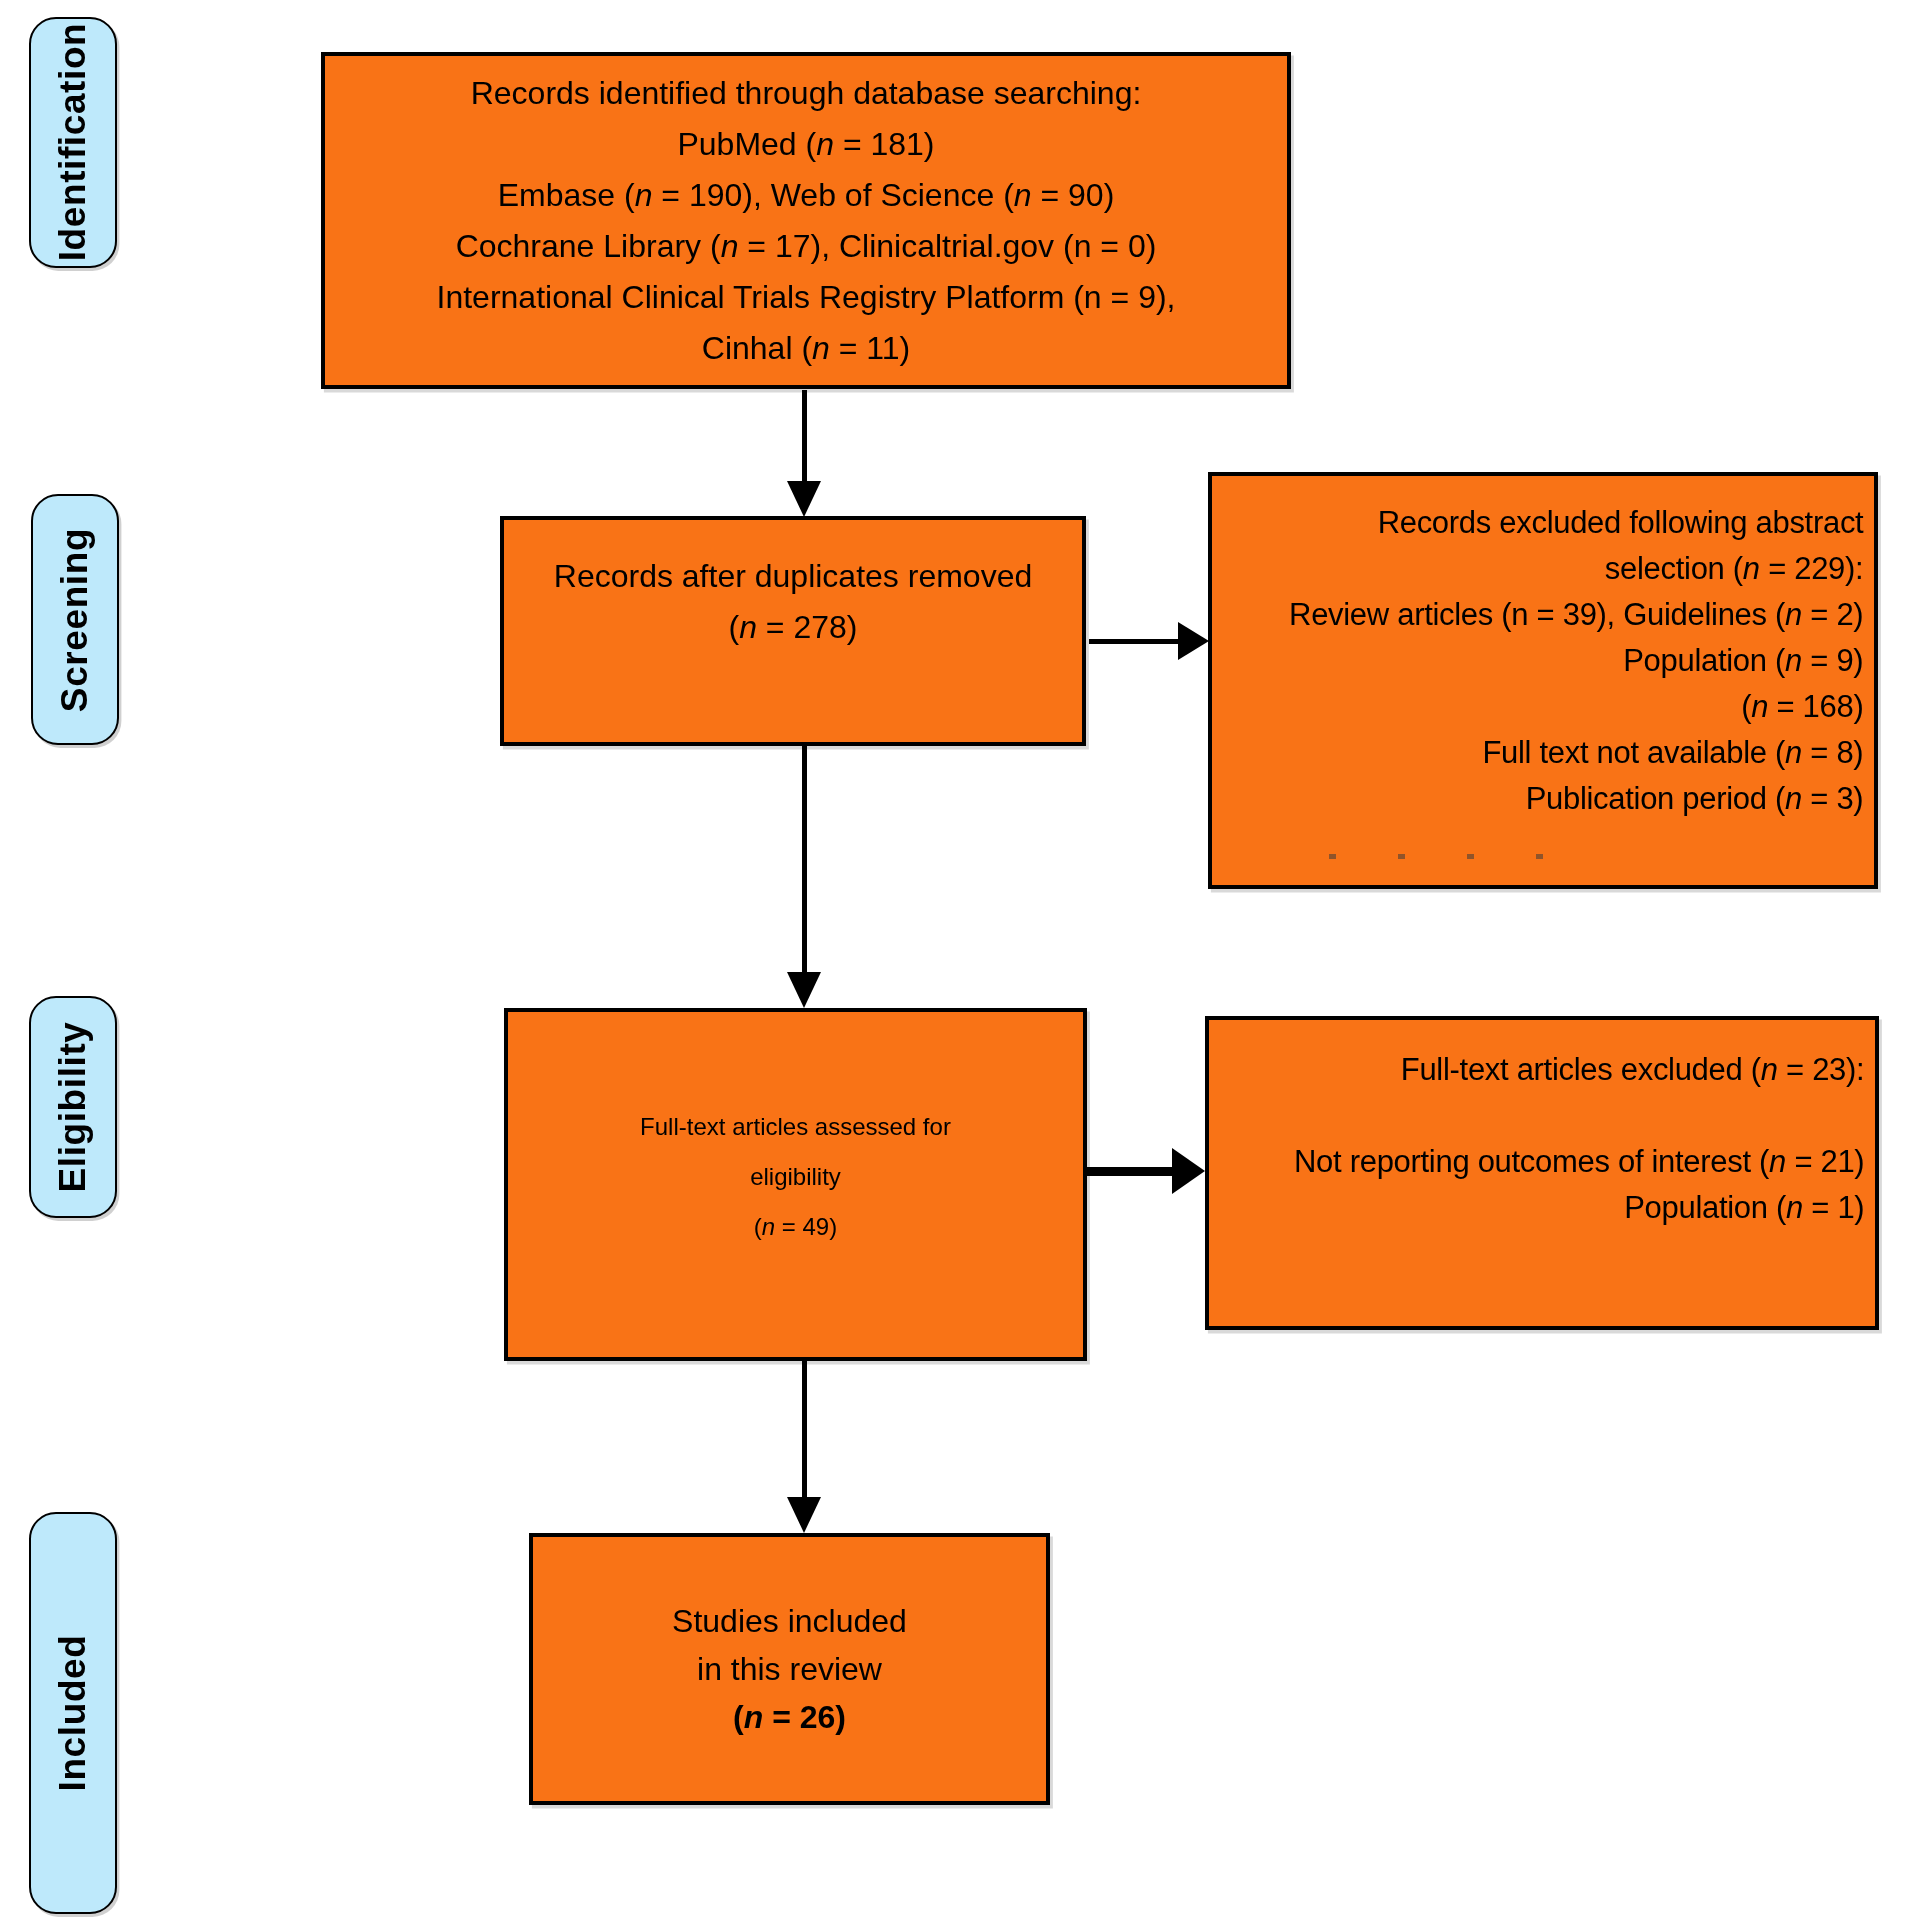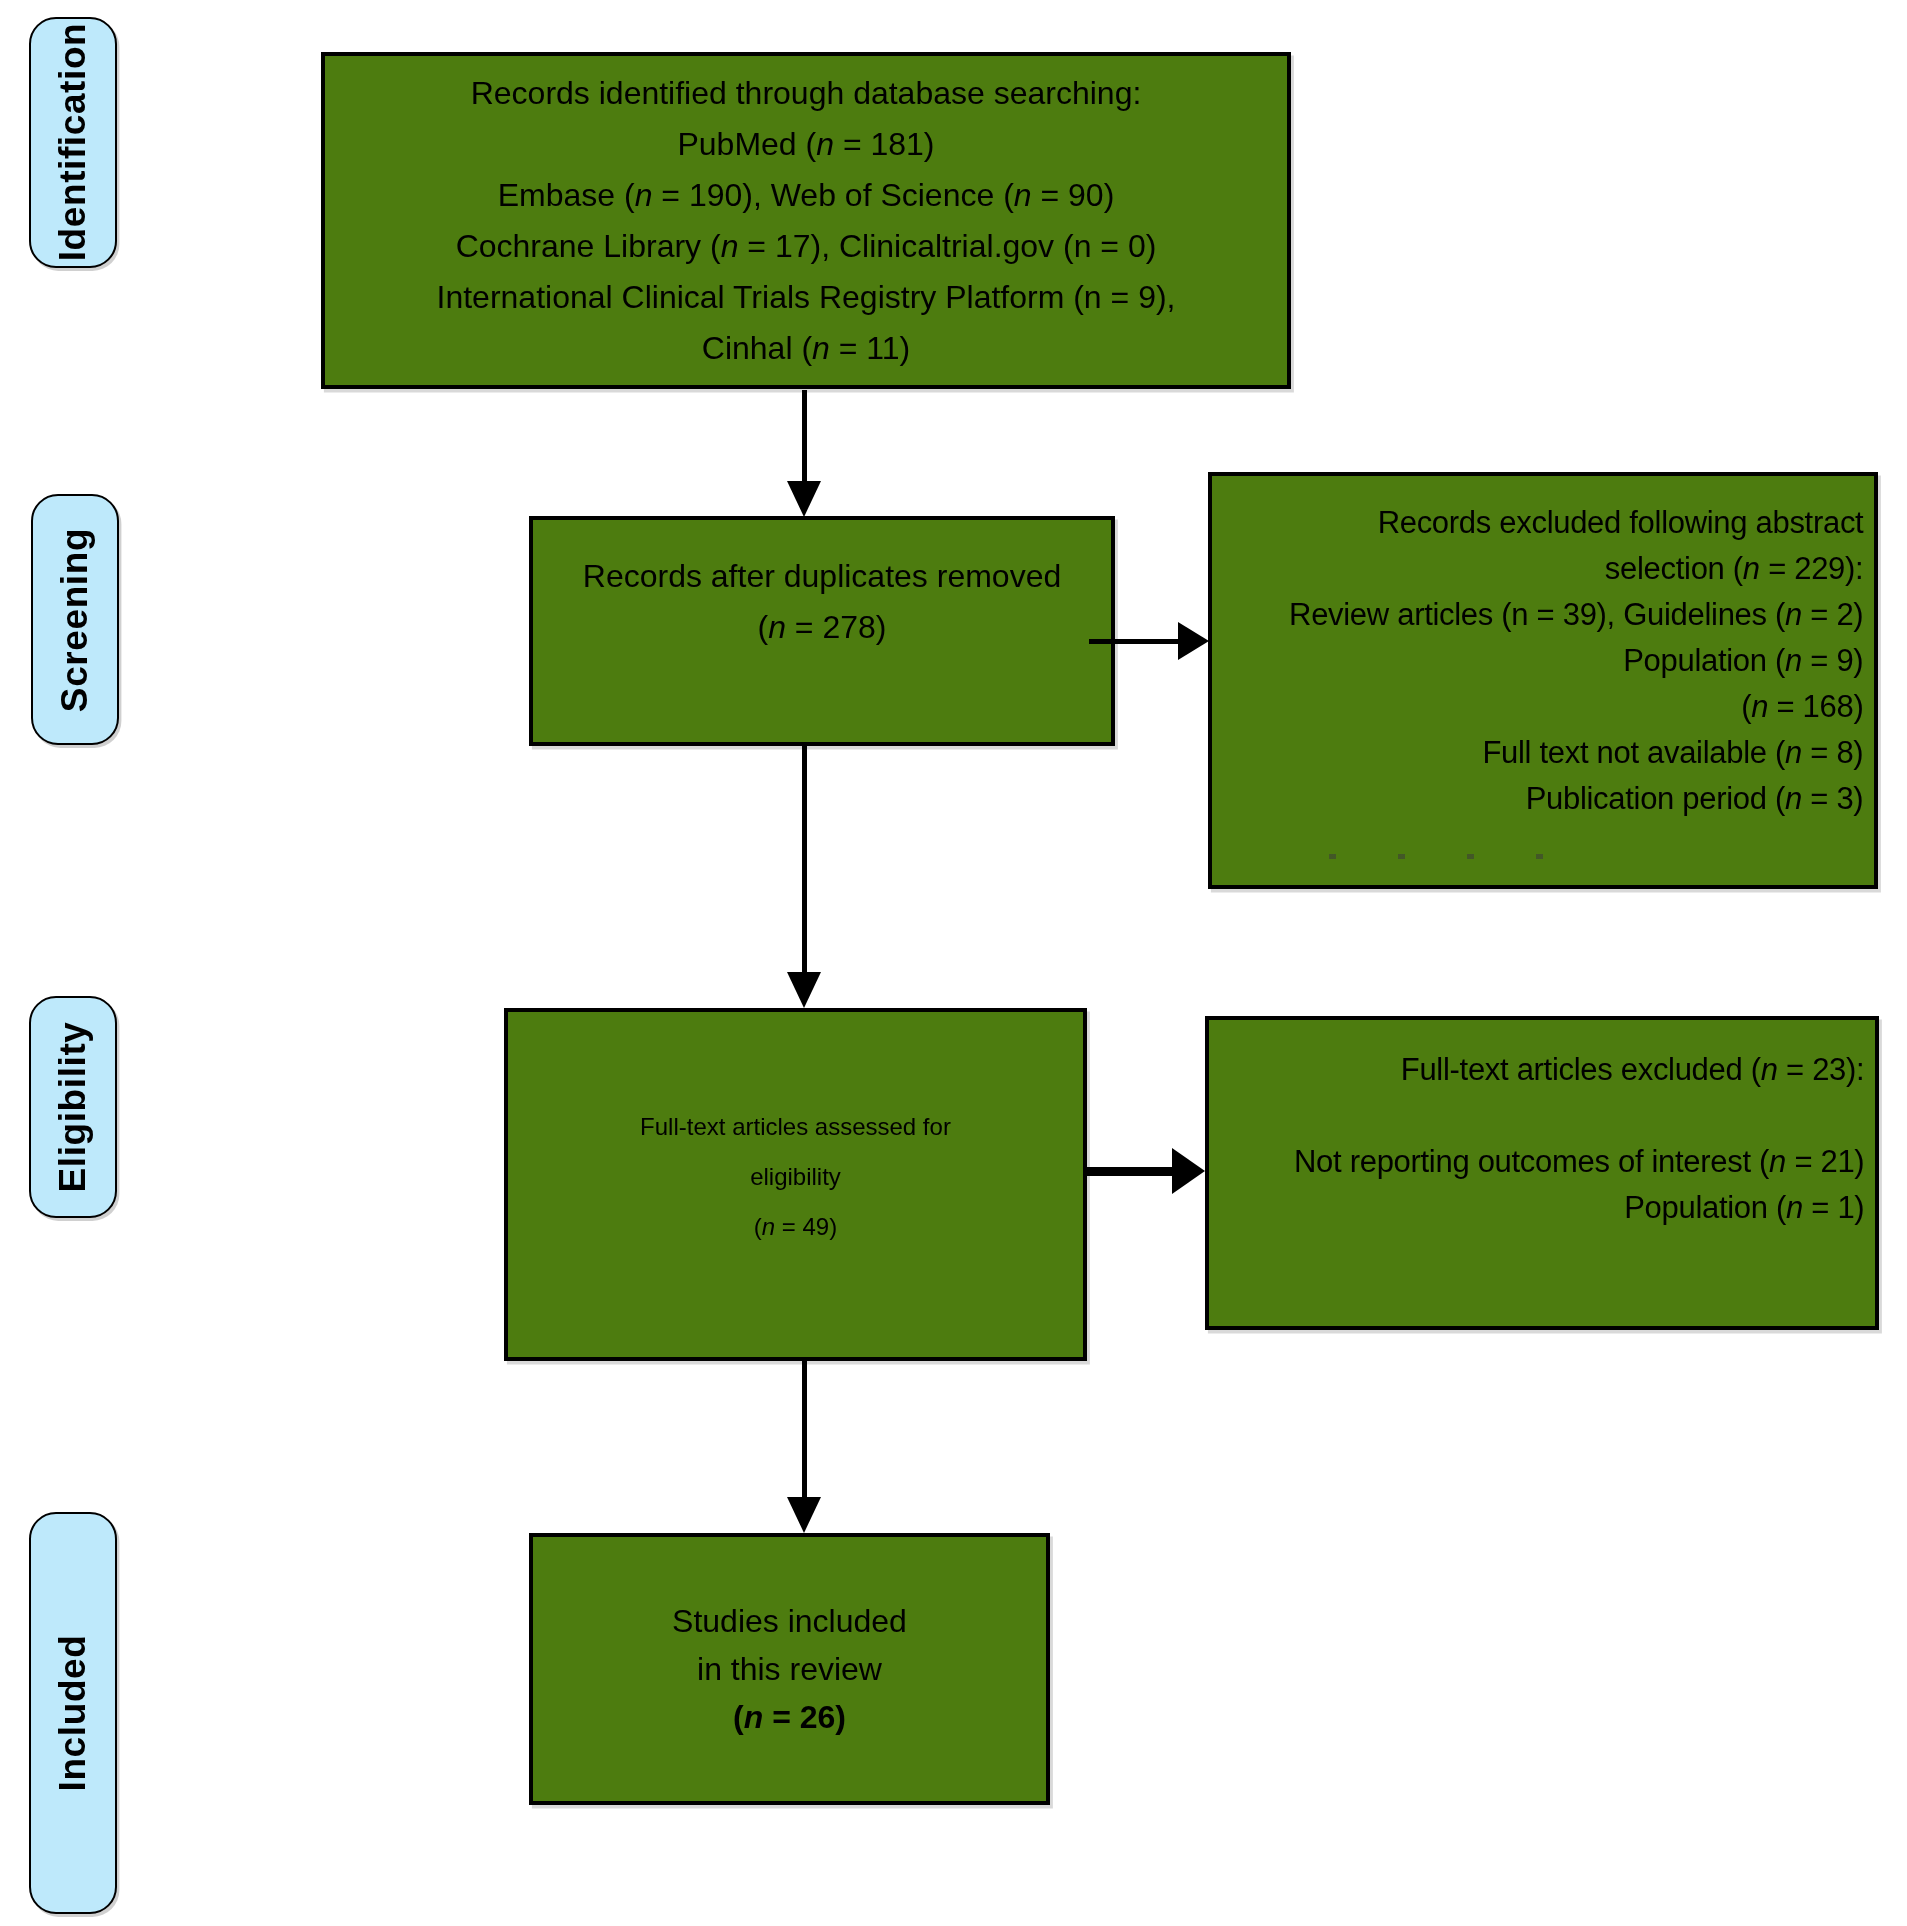--- a/index.html
+++ b/index.html
@@ -28,38 +28,38 @@
     letter-spacing:0.6px;
   }
   #stage-identification{left:29px;top:16.5px;width:84px;height:247px;}
   #stage-screening{left:31px;top:494px;width:84px;height:247px;}
   #stage-eligibility{left:29px;top:996px;width:84px;height:218px;}
   #stage-included{left:29px;top:1512px;width:84px;height:398px;}
 
   
   .box{
     position:absolute;
-    background:#4d7c0f;
+    background:#f97316;
     border:4.1px solid #000;
     box-sizing:border-box;
     box-shadow:2.9px 3.5px 0 rgba(130,130,130,0.30);
   }
   .box .content{
     display:flex;flex-direction:column;
     width:100%;height:100%;
     box-sizing:border-box;
   }
   .box.center .content{align-items:center;text-align:center;}
   .box.left .content{align-items:flex-end;text-align:left;}
   .line{white-space:nowrap;}
 
   #box-identification{left:321px;top:52px;width:970px;height:337px;}
   #box-identification .content{justify-content:center;font-size:32px;line-height:51px;}
 
-  #box-duplicates{left:529px;top:516px;width:586px;height:230px;}
+  #box-duplicates{left:500px;top:516px;width:586px;height:230px;}
   #box-duplicates .content{padding-top:31px;font-size:32px;line-height:51px;}
 
   #box-abstract-excluded{left:1208px;top:472px;width:670px;height:417px;}
   #box-abstract-excluded .content{padding:23.5px 10.6px 0 31px;font-size:31px;line-height:46px;letter-spacing:-0.3px;}
 
   #box-fulltext{left:504px;top:1008px;width:583px;height:353px;}
   #box-fulltext .content{justify-content:center;padding-bottom:16px;font-size:24px;line-height:50px;}
 
   #box-fulltext-excluded{left:1205px;top:1016px;width:674px;height:314px;}
   #box-fulltext-excluded .content{padding:27px 10.6px 0 31px;font-size:31px;line-height:46px;letter-spacing:-0.3px;}

